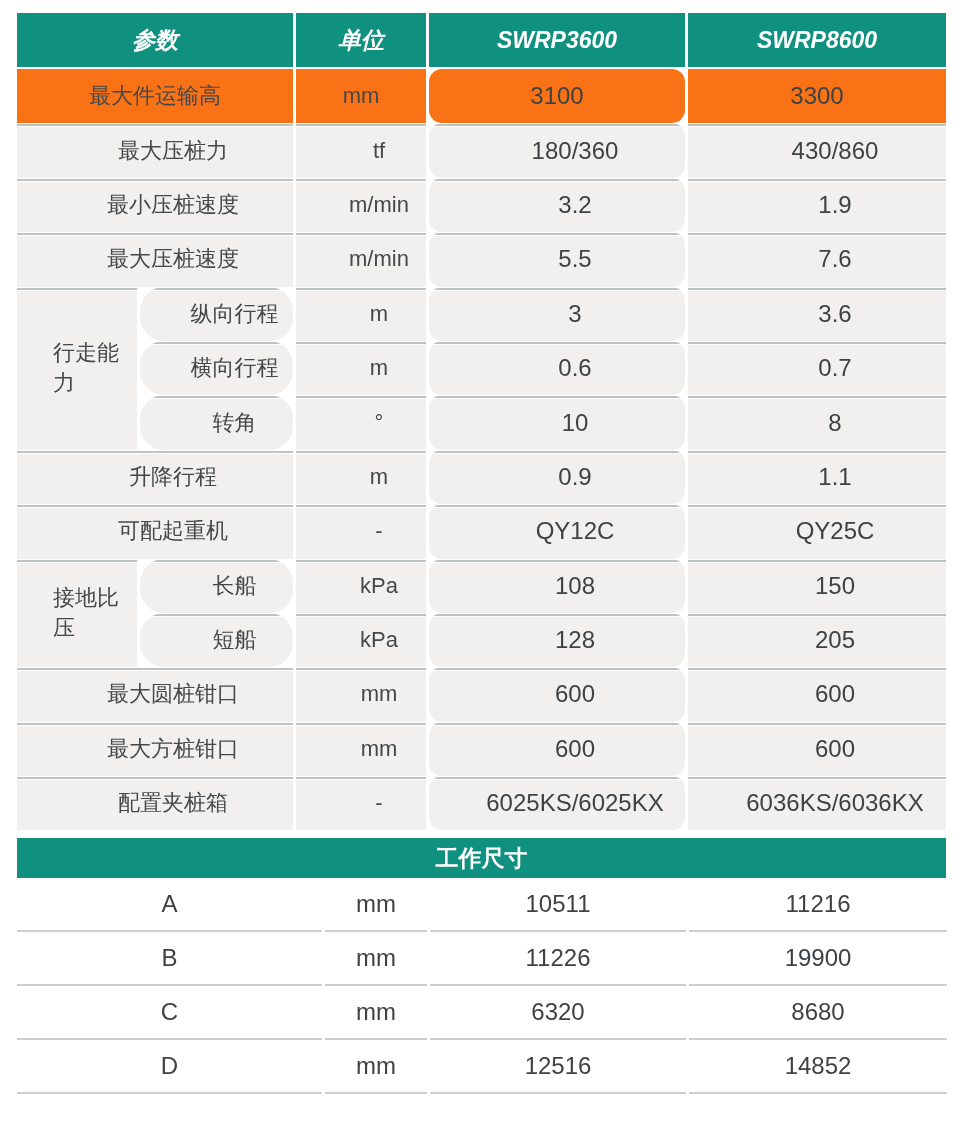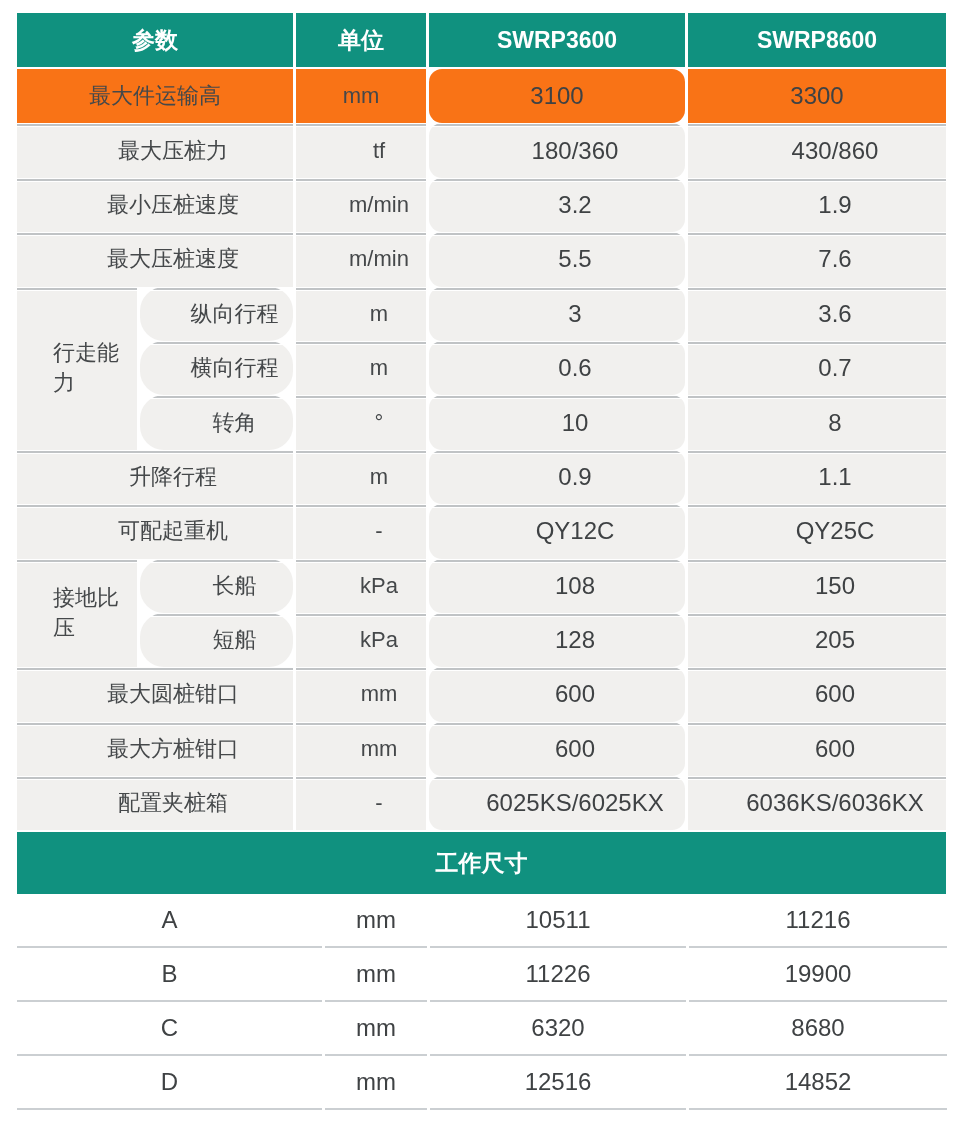--- a/index.html
+++ b/index.html
@@ -4,21 +4,21 @@
 <style>
   html,body { margin:0; padding:0; background:#ffffff; }
   body {
     width:960px; height:1125px; position:relative; overflow:hidden;
     font-family:"Liberation Sans","DejaVu Sans",sans-serif;
     color:#45484a;
   }
   .table-wrap { position:absolute; left:17px; top:13px; width:929px; }
 
   
-  .hrow { display:grid; grid-template-columns:276px 130px 256px 258px; column-gap:3px; height:54px; }
+  .hrow { display:grid; grid-template-columns:276px 130px 256px 258px; column-gap:3px; height:54px;font-style:italic; }
   .hc {
     background:#10917f; color:#ffffff; font-weight:bold; font-size:23px;
     display:flex; align-items:center; justify-content:center;
   }
 
   
   .g {
     display:grid; margin-top:2px;
     grid-template-columns:120px 153px 130px 256px 258px;
     column-gap:3px; grid-auto-rows:54.4px;
@@ -37,21 +37,21 @@
   .col1 { grid-column:1; } .col2 { grid-column:2;border-radius:24px; } .col3 { grid-column:3; }
   .col4 { grid-column:4;border-radius:13px; } .col5 { grid-column:5; }
   .r1{grid-row:1}.r2{grid-row:2}.r3{grid-row:3}.r4{grid-row:4}.r5{grid-row:5}
   .r6{grid-row:6}.r7{grid-row:7}.r8{grid-row:8}.r9{grid-row:9}.r10{grid-row:10}
   .r11{grid-row:11}.r12{grid-row:12}.r13{grid-row:13}.r14{grid-row:14}
   .span3 { grid-row-end:span 3; }
   .span2r { grid-row-end:span 2; }
 
   
   .band {
-    margin-top:2px; height:62px; background:#10917f; color:#ffffff;
+    margin-top:8px; height:40px; background:#10917f; color:#ffffff;
     font-weight:bold; font-size:23px; display:flex; align-items:center; justify-content:center;
   }
 
   
   .drow { display:grid; grid-template-columns:305px 102px 256px 258px; column-gap:3px; height:54px; }
   .dc {
     background:#ffffff; display:flex; align-items:center; justify-content:center;
     font-size:24px; color:#3f4244; border-bottom:2px solid #cbcfd2;
   }
 </style>

